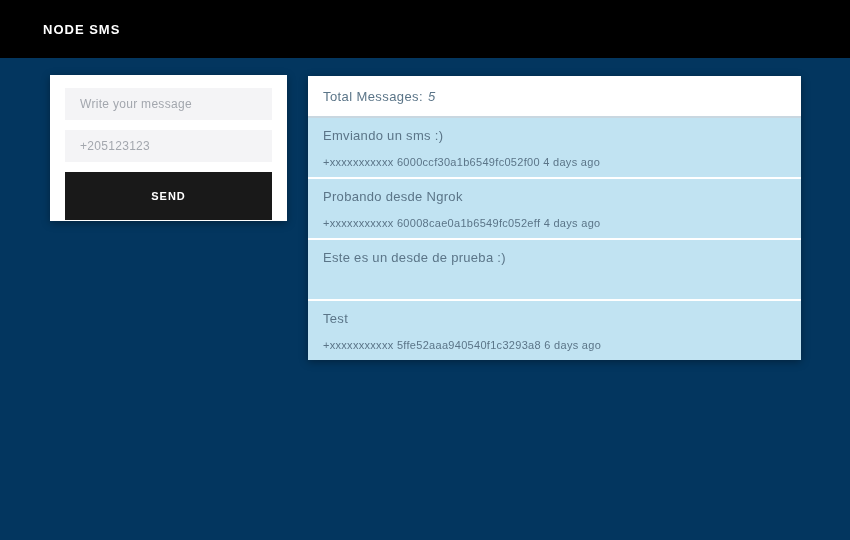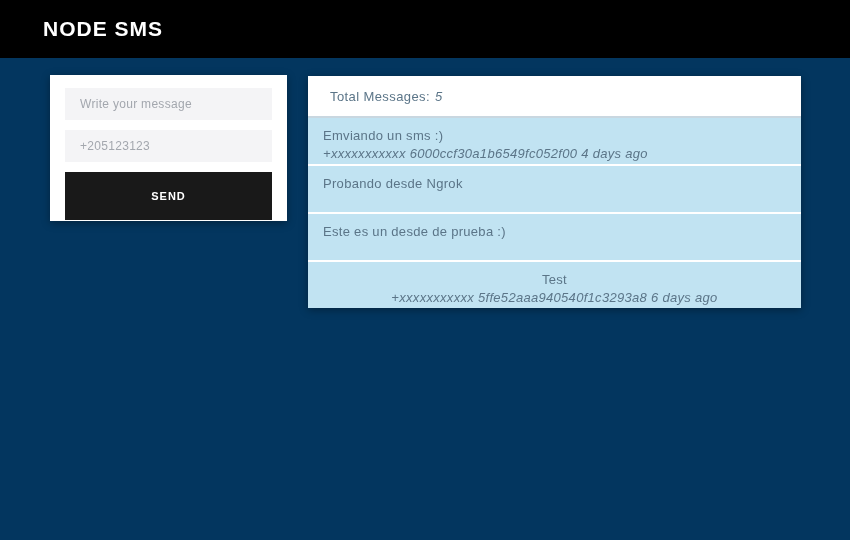--- a/index.html
+++ b/index.html
@@ -15,21 +15,21 @@
   
   .app-header {
     position: absolute; left: 0; top: 0;
     width: 850px; height: 58px;
     background: #000000;
     display: flex; align-items: center;
     padding-left: 43px;
   }
   .app-title {
     color: #ffffff;
-    font-size: 21px;
+    font-size: 13px;
     font-weight: bold;
     letter-spacing: 1px;
   }
 
   
   .compose-card {
     position: absolute; left: 50px; top: 75px;
     width: 237px; height: 146px;
     background: #ffffff;
     box-shadow: 0 2px 8px rgba(0,0,0,0.35);
@@ -66,49 +66,48 @@
   
   .messages-panel {
     position: absolute; left: 308px; top: 76px;
     width: 493px;
     background: #ffffff;
     box-shadow: 0 2px 8px rgba(0,0,0,0.35);
   }
   .panel-header {
     height: 42px;
     display: flex; align-items: center;
-    padding-left: 22px;
+    padding-left: 15px;
     font-size: 13px;
     color: #5b7588;
     letter-spacing: 0.4px;
     background: #ffffff;
     border-bottom: 2px solid #c9d7e0;
   }
   .panel-header i { margin-left: 5px; font-style: italic; }
   .message-row {
     background: #c1e3f2;
-    height: 46px;
+    height: 59px;
     padding: 11px 15px 0 15px;
     margin-bottom: 2px;
   }
-  .message-row:last-child { margin-bottom: 0; text-align: center; }
+  .message-row:last-child { margin-bottom: 0; }
   .message-text {
     font-size: 13px;
     color: #5b7588;
     letter-spacing: 0.3px;
     line-height: 14px;
   }
   .message-meta {
-    margin-top: 4px;
-    font-size: 13px;
+    margin-top: 12px;
+    font-size: 11px;
     color: #5b7588;
     letter-spacing: 0.3px;
     line-height: 14px;
     white-space: nowrap;
-    font-style: italic;
   }
 </style>
 </head>
 <body>
 
 <div class="app-header">
   <span class="app-title">NODE SMS</span>
 </div>
 
 <div class="compose-card">
@@ -127,20 +126,25 @@
     <div class="message-text">Emviando un sms :)</div>
     <div class="message-meta">
       <span>+xxxxxxxxxxx</span>
       <span>6000ccf30a1b6549fc052f00</span>
       <span>4 days ago</span>
     </div>
   </div>
 
   <div class="message-row">
     <div class="message-text">Probando desde Ngrok</div>
+    <div class="message-meta">
+      <span>+xxxxxxxxxxx</span>
+      <span>60008cae0a1b6549fc052eff</span>
+      <span>4 days ago</span>
+    </div>
   </div>
 
 
   <div class="message-row">
     <div class="message-text">Este es un desde de prueba :)</div>
   </div>
 
   <div class="message-row">
     <div class="message-text">Test</div>
     <div class="message-meta">

